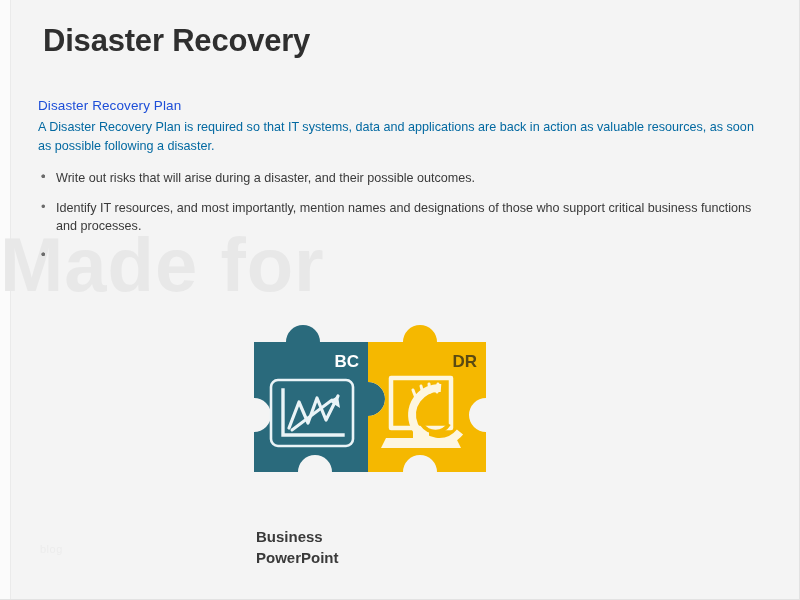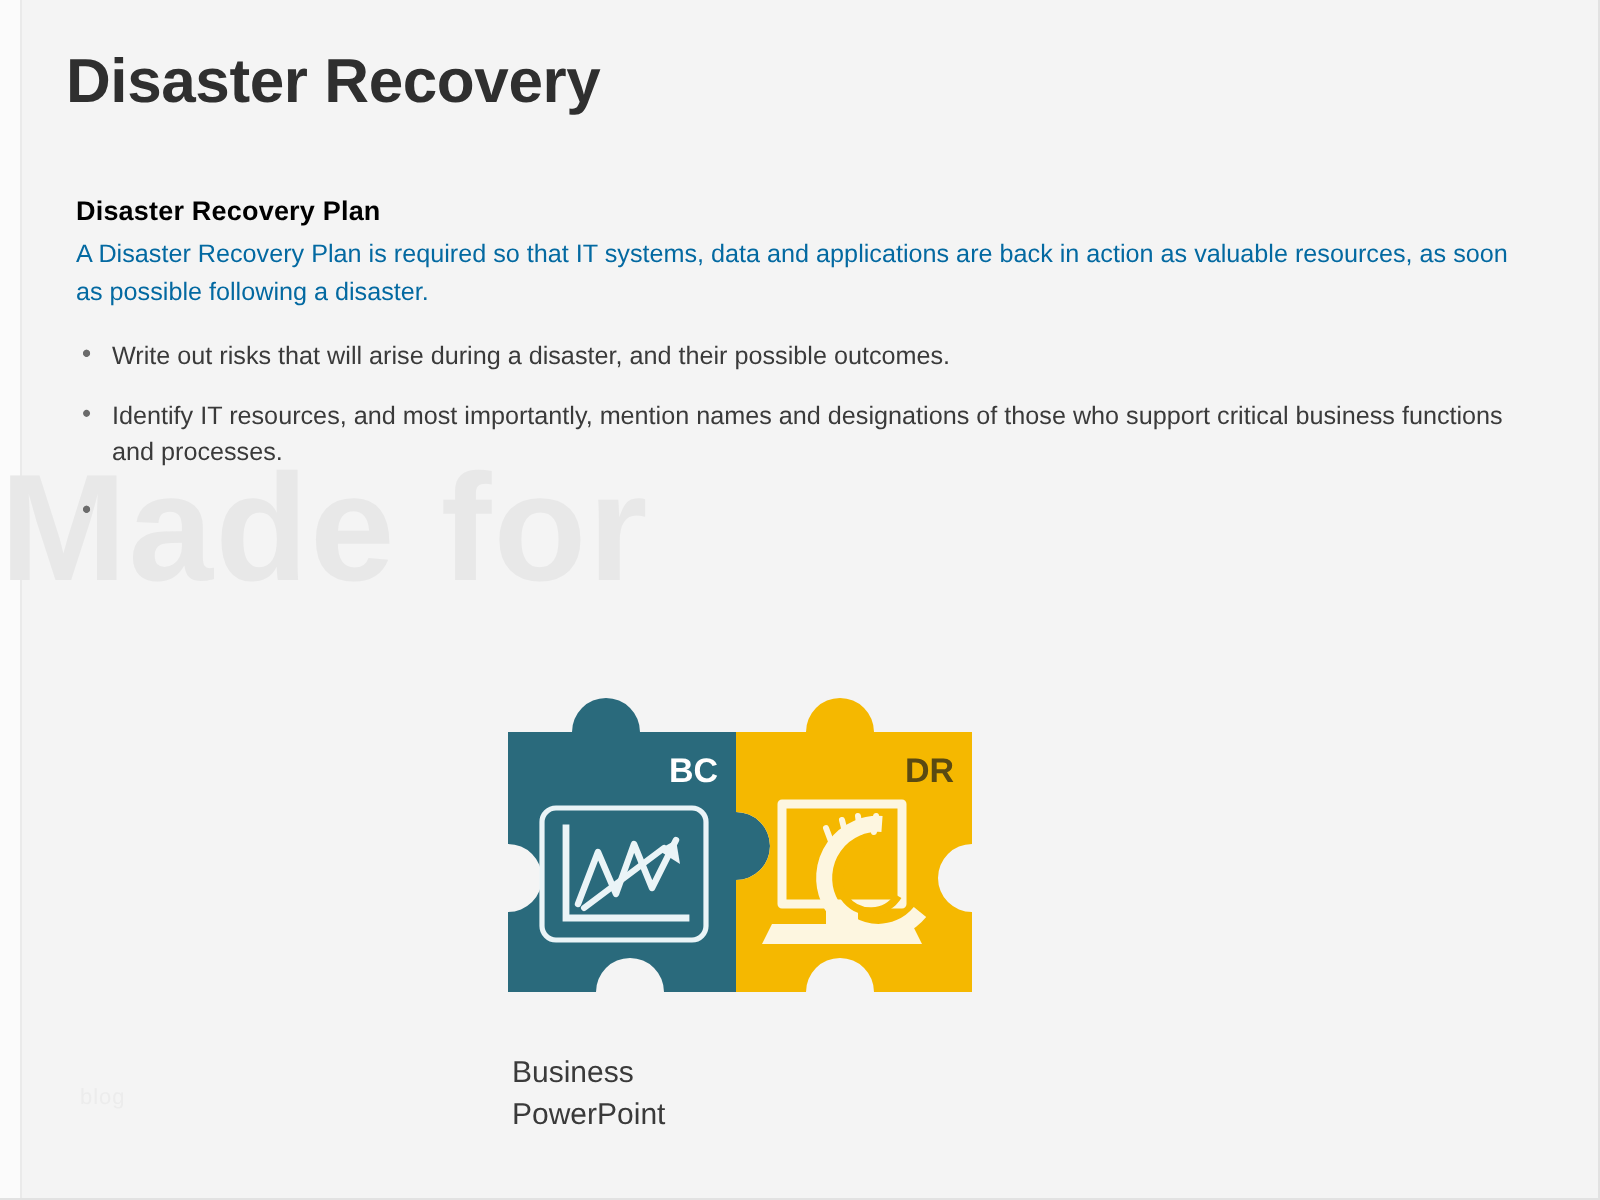--- a/index.html
+++ b/index.html
@@ -59,41 +59,41 @@
     top: 543px;
     font-size: 11px;
     color: #ececec;
     letter-spacing: 0.5px;
     z-index: 2;
   }
 
   
   .title {
     position: absolute;
-    left: 33px;
+    left: 43px;
     top: 23px;
     font-size: 31px;
     font-weight: bold;
     color: #2f2f2f;
     letter-spacing: -0.2px;
     z-index: 3;
   }
 
   
   .content {
     position: absolute;
     left: 38px;
     top: 98px;
     width: 730px;
     z-index: 3;
   }
   .subhead {
     font-size: 13.5px;
-    font-weight: bold;
-    color: #000000;
+    font-weight: normal;
+    color: #1d4ed8;
     margin: 0 0 5px 0;
     letter-spacing: 0.1px;
   }
   .intro {
     font-size: 12.6px;
     line-height: 19px;
     color: #0369a1;
     margin: 0 0 13px 0;
     width: 722px;
   }
@@ -117,41 +117,42 @@
     top: -1px;
     font-size: 13px;
     color: #6b6b6b;
     line-height: 18.5px;
   }
 
   
   .puzzle-wrap {
     position: absolute;
     left: 228px;
-    top: 344px;
+    top: 320px;
     width: 344px;
     height: 190px;
     z-index: 4;
   }
   .puzzle-wrap svg { display: block; }
 
   .piece-label {
     font-family: "Liberation Sans", sans-serif;
     font-weight: bold;
     font-size: 17px;
   }
 
   
   .captions {
     position: absolute;
     left: 228px;
     top: 526px;
     width: 344px;
     height: 60px;
     z-index: 4;
+    font-weight: bold;
   }
   .caption {
     position: absolute;
     top: 0;
     font-size: 15px;
     line-height: 21px;
     color: #3a3a3a;
   }
   .caption-bc { left: 28px; }
   .caption-dr { left: 175px; }

